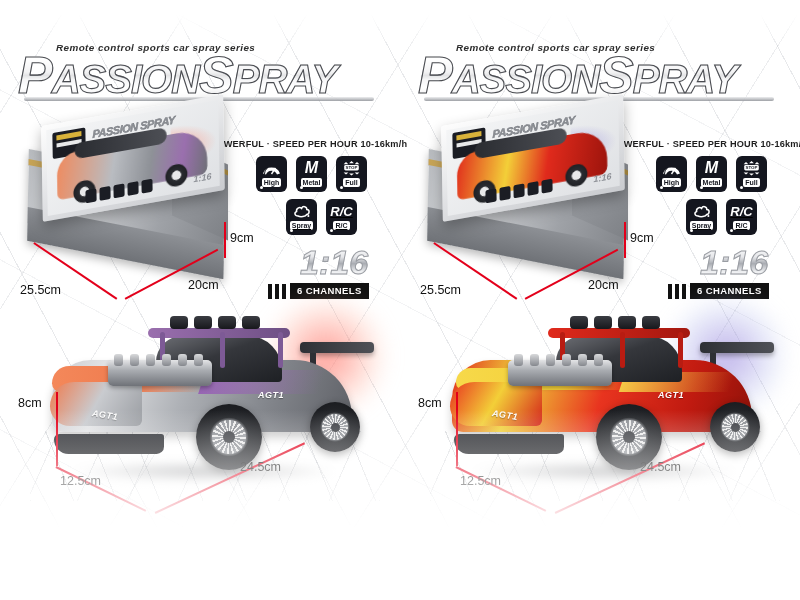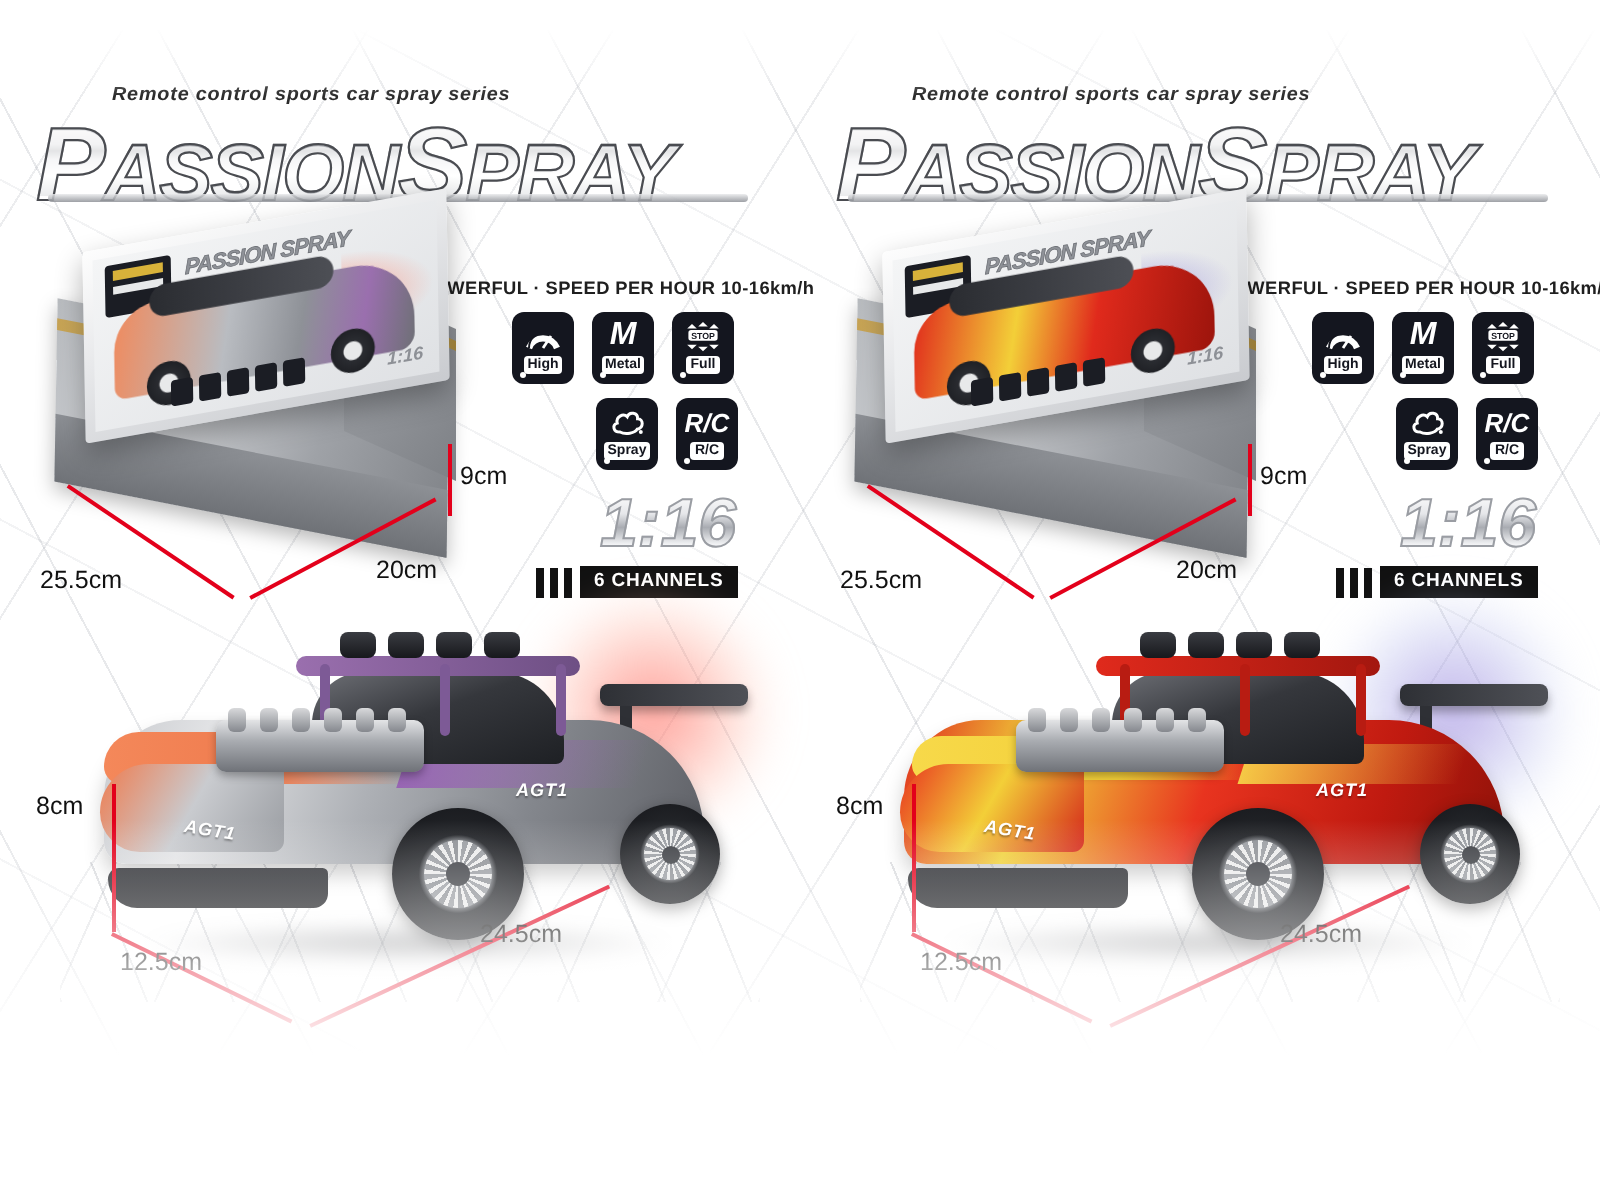--- a/index.html
+++ b/index.html
@@ -29,40 +29,40 @@
   .headline{position:absolute;left:18px;top:42px;width:368px;height:62px;}
   .kicker{
     position:absolute;left:38px;top:0;
     font-size:9.5px;font-weight:bold;font-style:italic;letter-spacing:.4px;
     color:#2b2b2b;white-space:nowrap;
     transform:scaleX(1.04);transform-origin:left center;
   }
   .wordmark{
     position:absolute;left:0;top:10px;width:368px;height:46px;
     font-size:40px;font-weight:bold;font-style:italic;letter-spacing:-1px;
-    line-height:62px;white-space:nowrap;
+    line-height:46px;white-space:nowrap;
     background:linear-gradient(to bottom,#f7f7f8 0%,#ffffff 16%,#bdbfc4 44%,#76797f 51%,
                #cfd1d6 60%,#ffffff 78%,#9a9da3 100%);
     -webkit-background-clip:text;background-clip:text;color:transparent;
     -webkit-text-stroke:1.1px #4a4c51;
     text-shadow:0 1px 0 rgba(255,255,255,.8);
   }
   .wordmark .big{font-size:52px;}
   .wm-underline{position:absolute;left:6px;top:55px;width:350px;height:4px;
     background:linear-gradient(to bottom,#e9eaec,#8d9096);border-radius:2px;opacity:.85;}
 
   
   .specline{position:absolute;font-size:9px;font-weight:bold;color:#1f1f1f;
     white-space:nowrap;letter-spacing:.2px;left:210px;top:139px;transform:scaleX(1.02);
     transform-origin:left center;}
 
   
   .badges{position:absolute;left:256px;top:156px;width:140px;}
   .badge-row{display:flex;gap:9px;margin-bottom:7px;}
-  .badge-row.second{margin-left:42px;}
+  .badge-row.second{margin-left:30px;text-decoration:underline;}
   .badge{width:31px;height:36px;background:#14161f;border-radius:6px;
     position:relative;display:flex;flex-direction:column;align-items:center;
     justify-content:flex-start;padding-top:3px;box-sizing:border-box;}
   .badge .glyph{height:18px;display:flex;align-items:center;justify-content:center;
     color:#fff;font-weight:bold;line-height:1;}
   .badge .blabel{font-size:7px;font-weight:bold;color:#14161f;background:#fff;
     border-radius:2px;padding:0 2px;line-height:9px;margin-top:1px;white-space:nowrap;}
   .badge .dot{position:absolute;left:4px;bottom:3px;width:3px;height:3px;border-radius:50%;
     background:#fff;}
   .glyph svg{display:block;}

